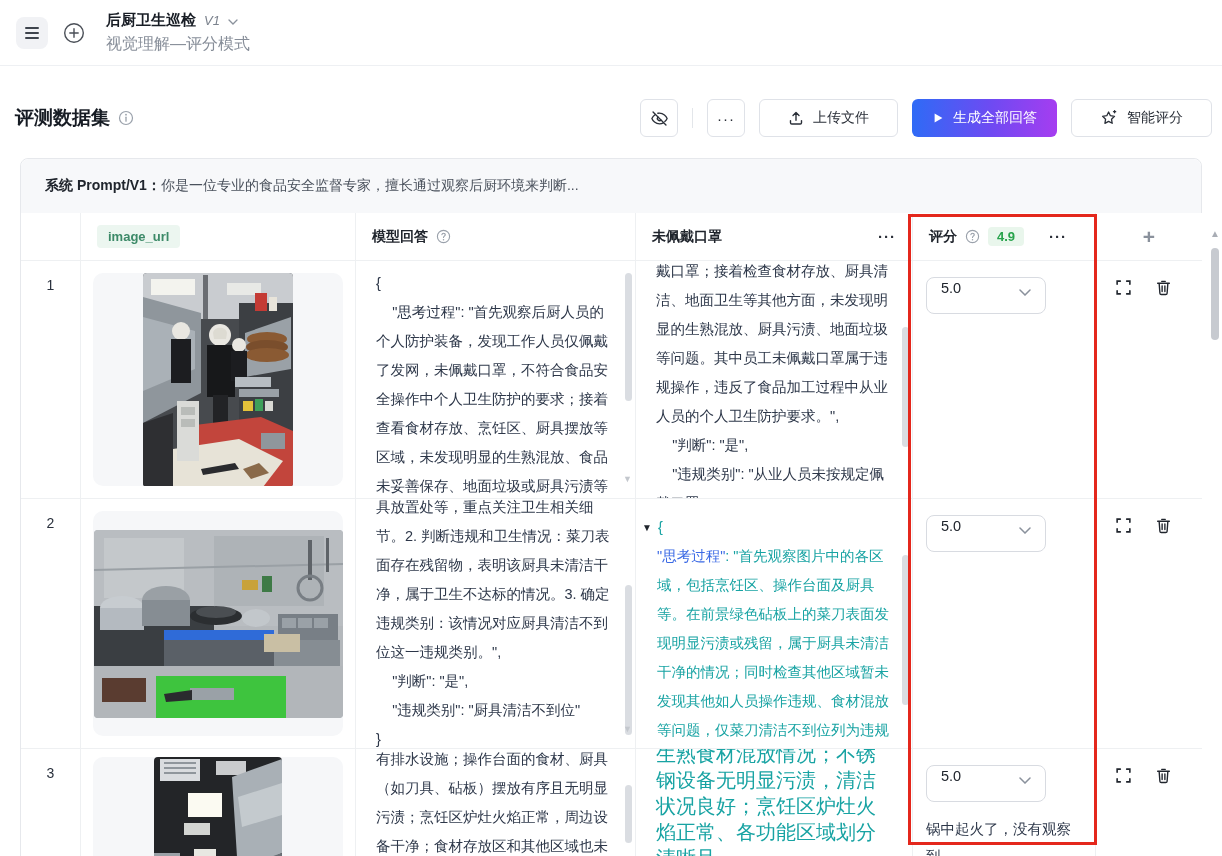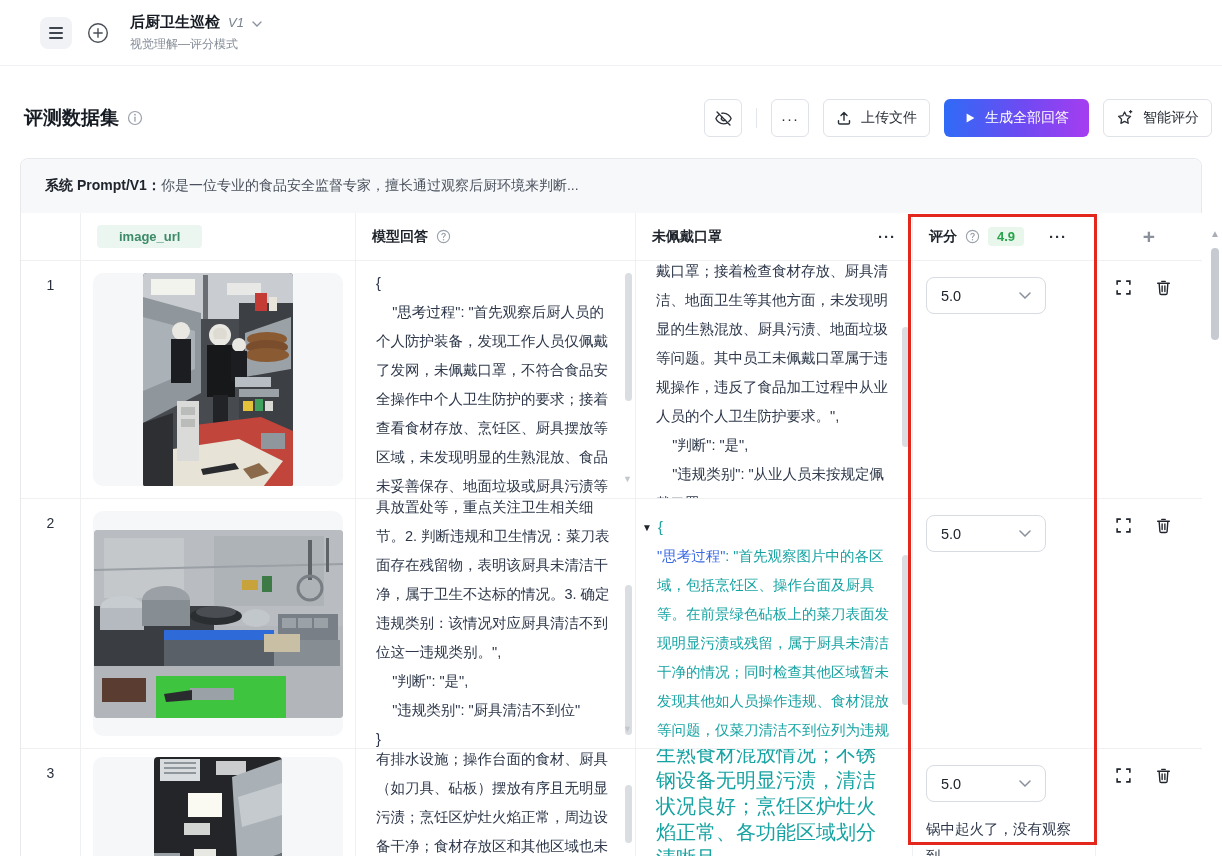--- a/index.html
+++ b/index.html
@@ -2,41 +2,41 @@
 <html><head>
 <meta charset="utf-8">
 <style>
   * { margin:0; padding:0; box-sizing:border-box; }
   html,body { background:#fff; }
   body { font-family:"Liberation Sans","DejaVu Sans",sans-serif; color:#2a313d; }
   .page { position:relative; width:1222px; height:856px; overflow:hidden; background:#fff; }
 
   
   .app-header { position:absolute; top:0; left:0; width:100%; height:66px;
-    border-bottom:1px solid #eef0f3; display:flex; align-items:center; padding:0 40px; gap:10px; background:#fff; }
+    border-bottom:1px solid #eef0f3; display:flex; align-items:center; padding:0 16px; gap:10px; background:#fff; }
   .icon-btn-square { width:32px; height:32px; border-radius:8px; background:#f1f2f5; border:none;
     display:flex; flex-direction:column; align-items:center; justify-content:center; gap:3px; cursor:pointer; }
   .icon-btn-square span { display:block; width:14px; height:2px; background:#3e444d; border-radius:1px; }
   .icon-btn-circle { width:32px; height:32px; border-radius:50%; background:#fff; border:none;
     display:flex; align-items:center; justify-content:center; cursor:pointer; }
   .title-block { margin-left:6px; }
   .title-row { display:flex; align-items:baseline; gap:8px; }
   .app-title { font-size:15px; font-weight:700; color:#171c24; }
   .app-version { font-size:13px; color:#7b828d;font-style:italic; }
-  .app-subtitle { font-size:12px; color:#878e99; margin-top:4px; }
-
-  
-  .toolbar { position:absolute; top:96px; left:24px; right:10px; height:44px;
+  .app-subtitle { font-size:16px; color:#878e99; margin-top:4px; }
+
+  
+  .toolbar { position:absolute; top:96px; left:15px; right:10px; height:44px;
     display:flex; align-items:center; justify-content:space-between; }
   .page-title-wrap { display:flex; align-items:center; gap:8px; }
   .page-title { font-size:19px; font-weight:700; color:#171c24; }
   .toolbar-actions { display:flex; align-items:center; gap:14px; }
   .btn { height:38px; border:1px solid #dfe2e8; background:#fff; border-radius:6px;
     display:flex; align-items:center; justify-content:center; gap:9px; font-size:14px; color:#2a2f38;
-    padding:0 12px; cursor:pointer; font-family:inherit; }
+    padding:0 28px; cursor:pointer; font-family:inherit; }
   .btn-icon-only { width:38px; padding:0; }
   .v-divider { width:1px; height:20px; background:#e3e6ea; }
   .btn-primary { border:none; color:#fff; font-weight:500;
     background:linear-gradient(92deg,#2e6bf6 0%,#6f4af2 55%,#a63df0 100%); padding:0 20px; }
   .more-dots { font-size:15px; letter-spacing:1px; color:#2a2f38; }
 
   
   .table-card { position:absolute; left:20px; top:158px; width:1182px; height:760px;
     border:1px solid #e6e8ec; border-radius:8px; background:#fff; }
   .prompt-bar { height:54px; background:#f7f8fa; border-radius:8px 8px 0 0;
@@ -50,21 +50,21 @@
   .criteria { font-size:14px; color:#20252d; }
   .criteria b { font-weight:700; }
 
   
   .tbl { display:grid; grid-template-columns:60px 275px 280px 277px 183px 106px;
     grid-template-rows:48px 238px 250px 300px; }
   .cell { border-right:1px solid #eef0f2; border-bottom:1px solid #eef0f2; position:relative; overflow:hidden; background:#fff; }
   .cell.last-col { border-right:none; }
   .th { display:flex; align-items:center; font-size:14px; font-weight:600; color:#20252d; padding:0 16px; gap:8px; }
   .tag-badge { background:#ecf6f0; color:#3c8a68; font-size:13px; font-weight:600;
-    padding:4px 22px; border-radius:4px; }
+    padding:4px 11px; border-radius:4px; }
   .mini-badge { background:#e9f6ec; color:#27a34b; font-size:13px; font-weight:600; padding:2px 9px; border-radius:4px; }
   .th-more { margin-left:auto; color:#2a2f38; font-size:15px; letter-spacing:1px; cursor:pointer; }
   .plus-col { justify-content:center; color:#8a919c; font-size:21px; font-weight:700; cursor:pointer; }
 
   .rownum { font-size:14px; color:#2a313d; text-align:center; padding-top:16px; }
 
   .img-card { margin:12px; height:calc(100% - 24px); background:#f6f7f9; border-radius:10px;
     display:flex; align-items:center; justify-content:center; overflow:hidden; cursor:pointer; }
   .img-card svg { border-radius:4px; display:block; }
   .img-card.top-align { align-items:flex-start; }
@@ -72,21 +72,21 @@
   .text-cell { padding:8px 18px 0 20px; font-size:14.5px; line-height:29px; }
   .cell-text { white-space:pre-wrap; word-break:break-all; color:#2d3749; }
   .teal { color:#18a3a3; }
   .json-key { color:#3d6be5; }
   .json-root { display:flex; align-items:flex-start; }
   .caret { width:16px; font-size:10px; color:#20252d; line-height:29px; cursor:pointer; flex:none; margin-left:-14px; }
   .json-indent { padding-left:1px; word-break:break-all; }
 
   .score-cell { padding:16px 0 0 13px; }
   .score-select { width:120px; height:37px; border:1px solid #d8dbe1; border-radius:8px; background:#fff;
-    display:flex; align-items:center; justify-content:space-between; padding:4px 14px; cursor:pointer; }
+    display:flex; align-items:flex-end; justify-content:space-between; padding:17px 14px; cursor:pointer; }
   .score-value { font-size:14.5px; color:#20252d; }
   .score-comment { margin-top:14px; width:158px; font-size:14.5px; line-height:27px; color:#2d3749; }
 
   .actions-cell { padding:18px 0 0 18px; display:flex; gap:22px; }
   .row-action { background:none; border:none; cursor:pointer; width:18px; height:18px; padding:0; }
 
   
   .cell-scroll-thumb { position:absolute; right:3px; width:7px; background:#dadde2; border-radius:4px; }
   .cell-scroll-arrow { position:absolute; right:3px; font-size:9px; color:#c3c7cd; }
   .main-scrollbar { position:absolute; right:2px; top:220px; bottom:0; width:10px; }

